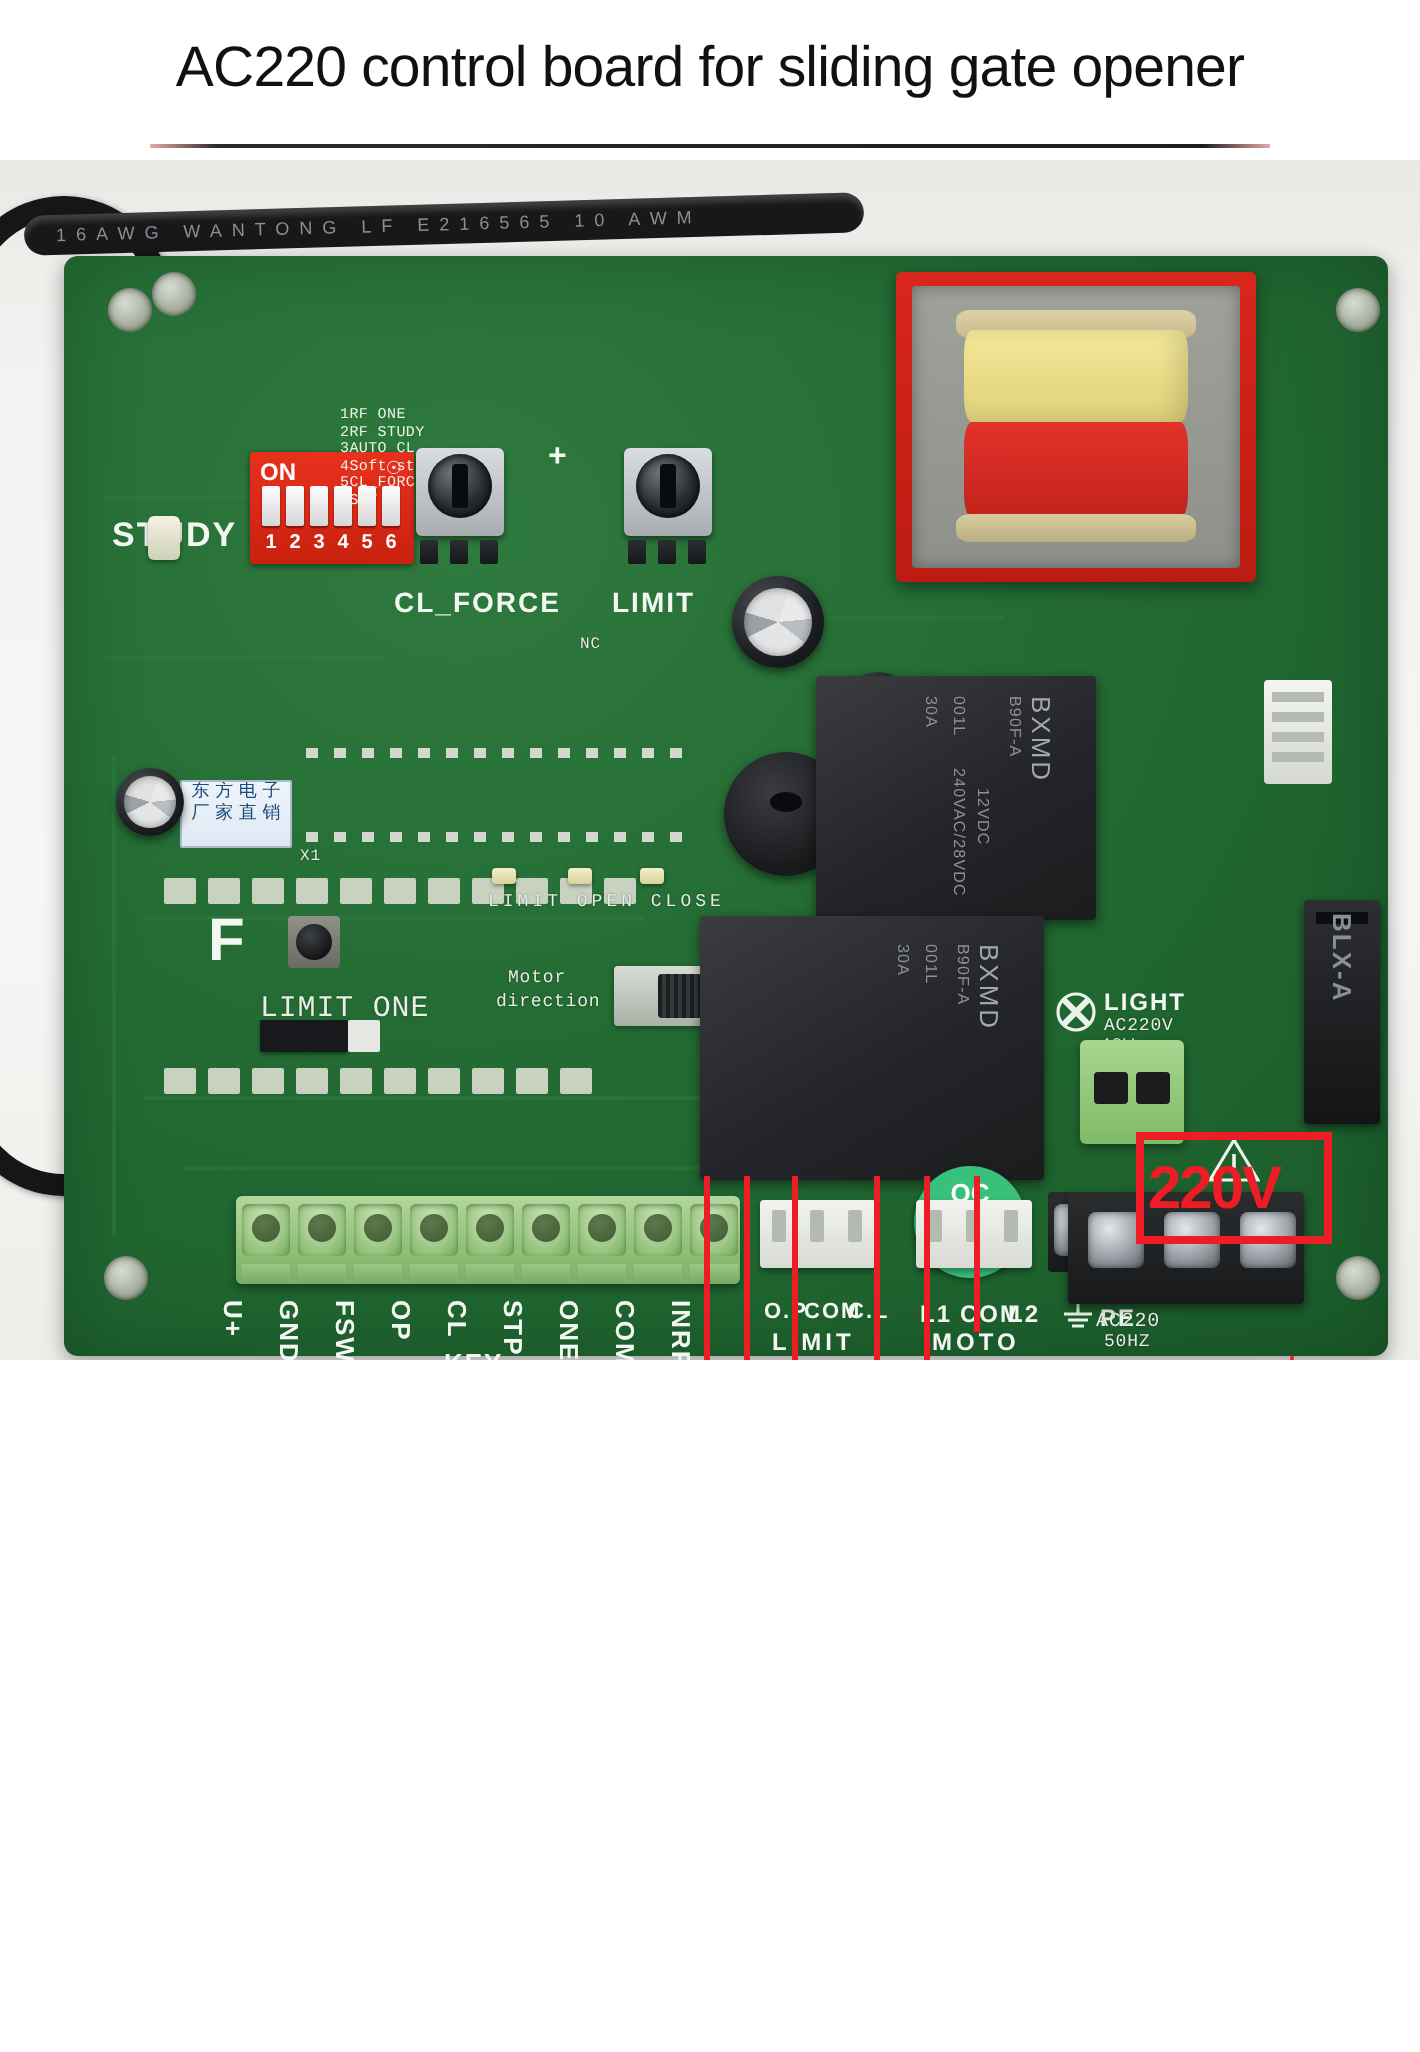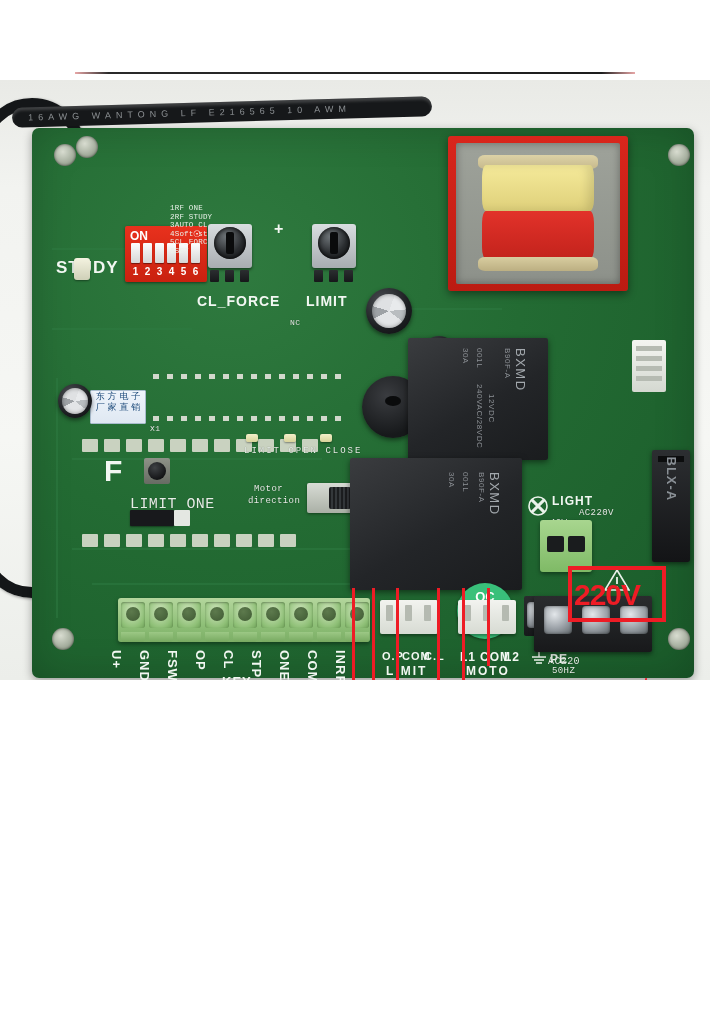--- a/index.html
+++ b/index.html
@@ -252,20 +252,21 @@
     font-family:"Liberation Sans", sans-serif; }
 
   
   #accessories { position:absolute; left:0; top:680px; width:710px; height:346px;
     background:#fff; }
 </style>
 </head>
 <body>
 
 <div id="header">
+  <div id="page-title">AC220 control board for sliding gate opener</div>
   <div id="title-rule"></div>
 </div>
 
 <div id="photo">
   <div id="photo-bg"></div>
 
   <div class="cable" id="cable-main"></div>
   <div id="cable-top"></div>
   <div id="cable-mark">16AWG   WANTONG   LF                    E216565  10  AWM</div>
   <div id="cable-tail"></div>
@@ -456,21 +457,21 @@
       <div class="l3">05</div>
     </div>
 
     <div style="position:absolute;left:496px;top:368px;width:20px;height:20px;">
       <svg width="20" height="20" viewBox="0 0 20 20">
         <circle cx="10" cy="10" r="9" fill="none" stroke="#eaf2ea" stroke-width="1.6"></circle>
         <path d="M3.6 3.6 L16.4 16.4 M16.4 3.6 L3.6 16.4" stroke="#eaf2ea" stroke-width="3"></path>
       </svg>
     </div>
     <div class="silk-big" style="left:520px; top:366px; font-size:12px;">LIGHT</div>
-    <div class="silk" style="left:547px; top:380px; font-size:9px;">AC220V</div>
+    <div class="silk" style="left:520px; top:380px; font-size:9px;">AC220V</div>
     <div class="silk" style="left:518px; top:390px; font-size:9px;">40W max</div>
     <div id="light-term">
       <i class="lt-slot" style="left:7px;"></i>
       <i class="lt-slot" style="left:28px;"></i>
     </div>
 
     <div id="fuse">
       <div style="position:absolute;left:6px;top:6px;width:26px;height:6px;background:#0c0d0e;"></div>
       <div id="fuse-lbl">BLX-A</div>
     </div>

